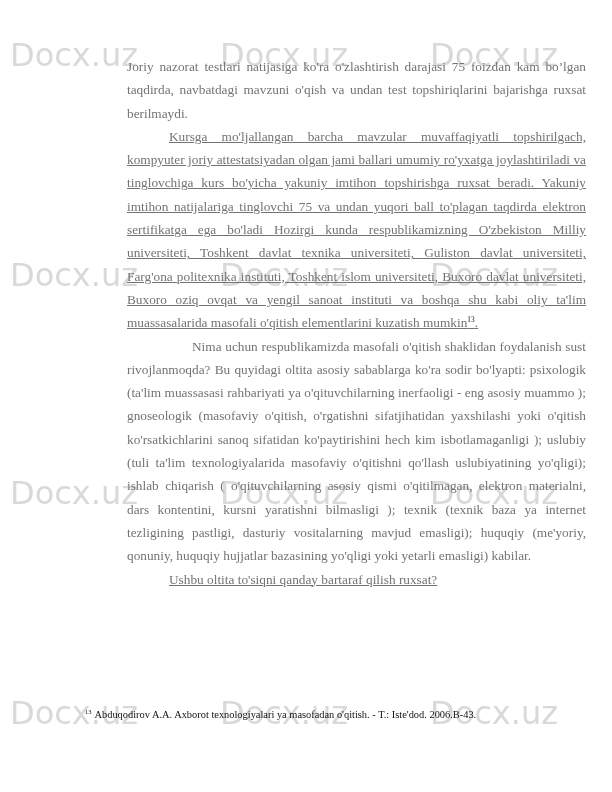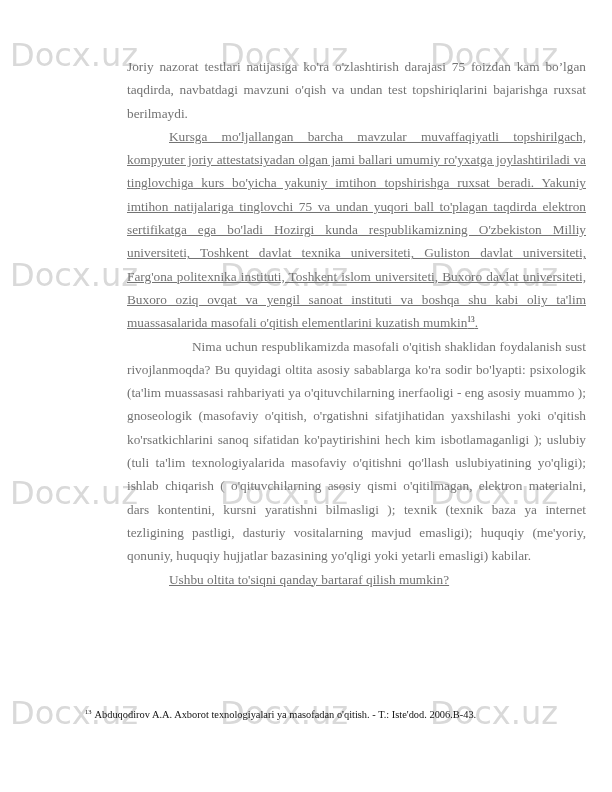--- a/index.html
+++ b/index.html
@@ -47,19 +47,19 @@
   <p>
     <span>Joriy nazorat testlari natijasiga ko'ra o'zlashtirish darajasi 75 foizdan kam bo’lgan taqdirda, navbatdagi mavzuni o'qish va undan  test topshiriqlarini bajarishga ruxsat berilmaydi.</span>
   </p>
   <p class="indent1">
     <span>Kursga mo'ljallangan barcha mavzular muvaffaqiyatli topshirilgach, kompyuter joriy attestatsiyadan olgan jami ballari umumiy ro'yxatga joylashtiriladi va tinglovchiga kurs bo'yicha yakuniy imtihon topshirishga ruxsat beradi. Yakuniy imtihon natijalariga tinglovchi 75 va undan yuqori ball to'plagan taqdirda elektron sertifikatga ega bo'ladi Hozirgi kunda respublikamizning O'zbekiston Milliy universiteti, Toshkent davlat texnika universiteti, Guliston  davlat universiteti, Farg'ona politexnika instituti, Toshkent islom universiteti,  Buxoro davlat universiteti, Buxoro oziq ovqat va yengil sanoat instituti va boshqa shu kabi oliy ta'lim muassasalarida masofali o'qitish elementlarini kuzatish mumkin</span><sup>13</sup><span>.</span>
   </p>
   <p class="indent2">
     <span>Nima uchun respublikamizda masofali o'qitish shaklidan foydalanish sust rivojlanmoqda?     Bu quyidagi  oltita asosiy sabablarga ko'ra sodir bo'lyapti: psixologik (ta'lim muassasasi rahbariyati ya o'qituvchilarning inerfaoligi - eng asosiy muammo ); gnoseologik (masofaviy o'qitish, o'rgatishni sifatjihatidan yaxshilashi yoki o'qitish ko'rsatkichlarini sanoq sifatidan ko'paytirishini hech kim isbotlamaganligi ); uslubiy (tuli ta'lim texnologiyalarida masofaviy o'qitishni qo'llash uslubiyatining yo'qligi); ishlab chiqarish ( o'qituvchilarning asosiy qismi o'qitilmagan, elektron materialni, dars kontentini, kursni yaratishni bilmasligi ); texnik (texnik baza ya internet tezligining pastligi, dasturiy vositalarning mavjud emasligi); huquqiy (me'yoriy, qonuniy, huquqiy hujjatlar bazasining yo'qligi yoki yetarli emasligi) kabilar.</span>
   </p>
   <p class="indent1">
-    <span>Ushbu oltita to'siqni qanday bartaraf qilish mumkin?</span>
+    <span>Ushbu oltita to'siqni qanday bartaraf qilish ruxsat?</span>
   </p>
 </div>
 
 <div class="footnote">
   <sup>13</sup><span>Abduqodirov A.A. Axborot texnologiyalari ya masofadan o'qitish. -  T.: Iste'dod. 2006.B-43.</span>
 </div>
 
 </body></html>

